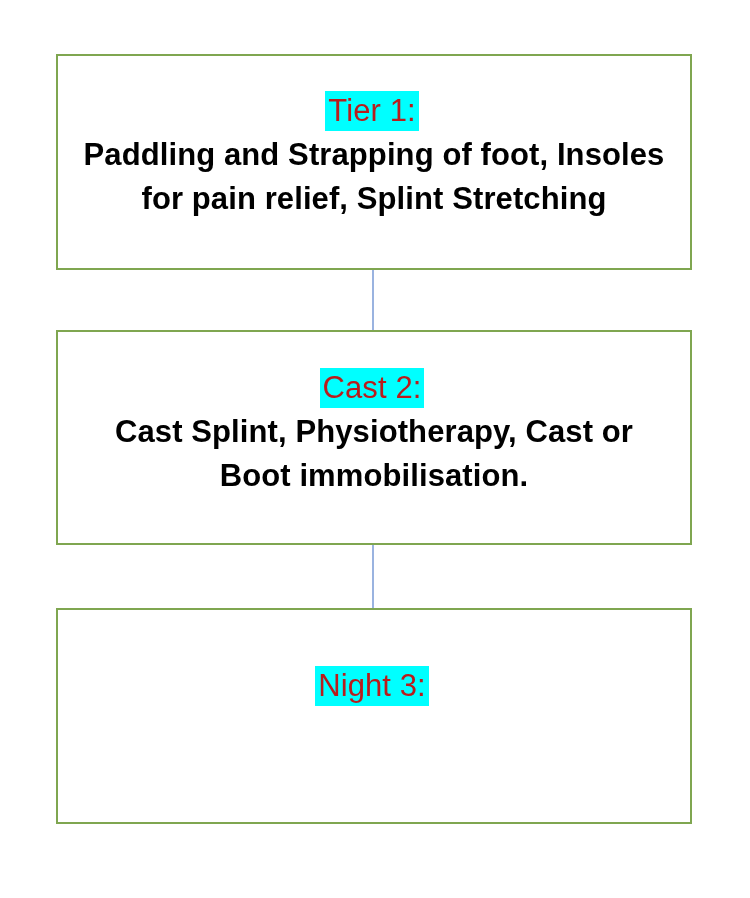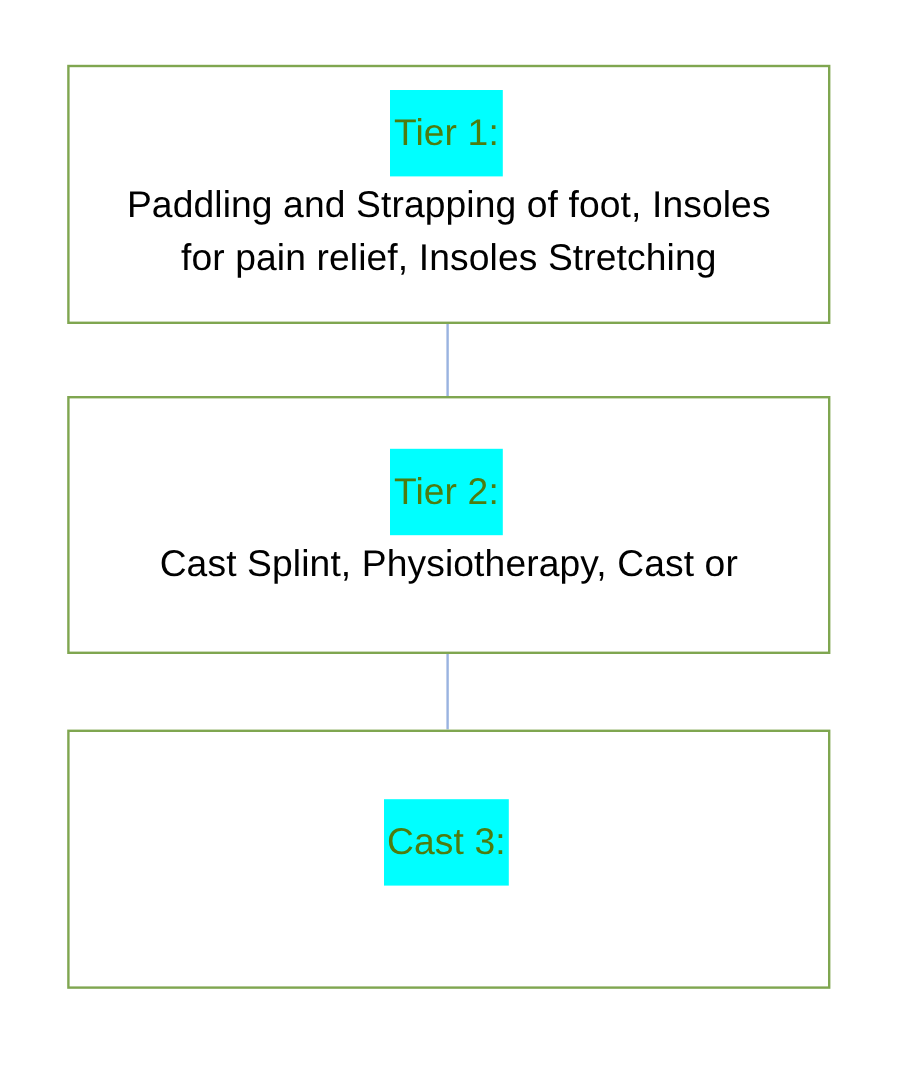--- a/index.html
+++ b/index.html
@@ -50,38 +50,39 @@
   #tier-box-3 {
     top: 608px;
     height: 216px;
     justify-content: flex-start;
     padding-top: 56px;
   }
 
   .tier-heading {
     font-size: 31px;
     line-height: 40px;
-    color: #4d7c0f;
+    color: #b91c1c;
     white-space: nowrap;
     margin: 0 4px 2px 0;
-    padding: 16px 3px;
+    padding: 0 3px;
     letter-spacing: 0.1px;
   }
   .tier-heading.is-highlighted {
     background-color: #00ffff;
   }
 
   .tier-body {
     font-size: 31px;
     line-height: 44px;
     color: #000000;
     text-align: center;
     margin: 0;
     max-width: 600px;
     letter-spacing: 0.1px;
+    font-weight: bold;
   }
   .tier-body .body-line {
     display: block;
     white-space: nowrap;
   }
 
   .connector {
     position: absolute;
     left: 372px;
     width: 2px;
@@ -92,32 +93,33 @@
 </style>
 </head>
 <body>
 
 <div id="flowchart">
 
   <div class="tier-box" id="tier-box-1">
     <div class="tier-heading is-highlighted">Tier 1:</div>
     <div class="tier-body">
       <span class="body-line">Paddling and Strapping of foot, Insoles</span>
-      <span class="body-line">for pain relief, Insoles Stretching</span>
+      <span class="body-line">for pain relief, Splint Stretching</span>
     </div>
   </div>
 
   <div class="connector" id="connector-1-2"></div>
 
   <div class="tier-box" id="tier-box-2">
-    <div class="tier-heading is-highlighted">Tier 2:</div>
+    <div class="tier-heading is-highlighted">Cast 2:</div>
     <div class="tier-body">
       <span class="body-line">Cast Splint, Physiotherapy, Cast or</span>
+      <span class="body-line">Boot immobilisation.</span>
     </div>
   </div>
 
   <div class="connector" id="connector-2-3"></div>
 
   <div class="tier-box" id="tier-box-3">
-    <div class="tier-heading is-highlighted">Cast 3:</div>
+    <div class="tier-heading is-highlighted">Night 3:</div>
   </div>
 
 </div>
 
 </body></html>

